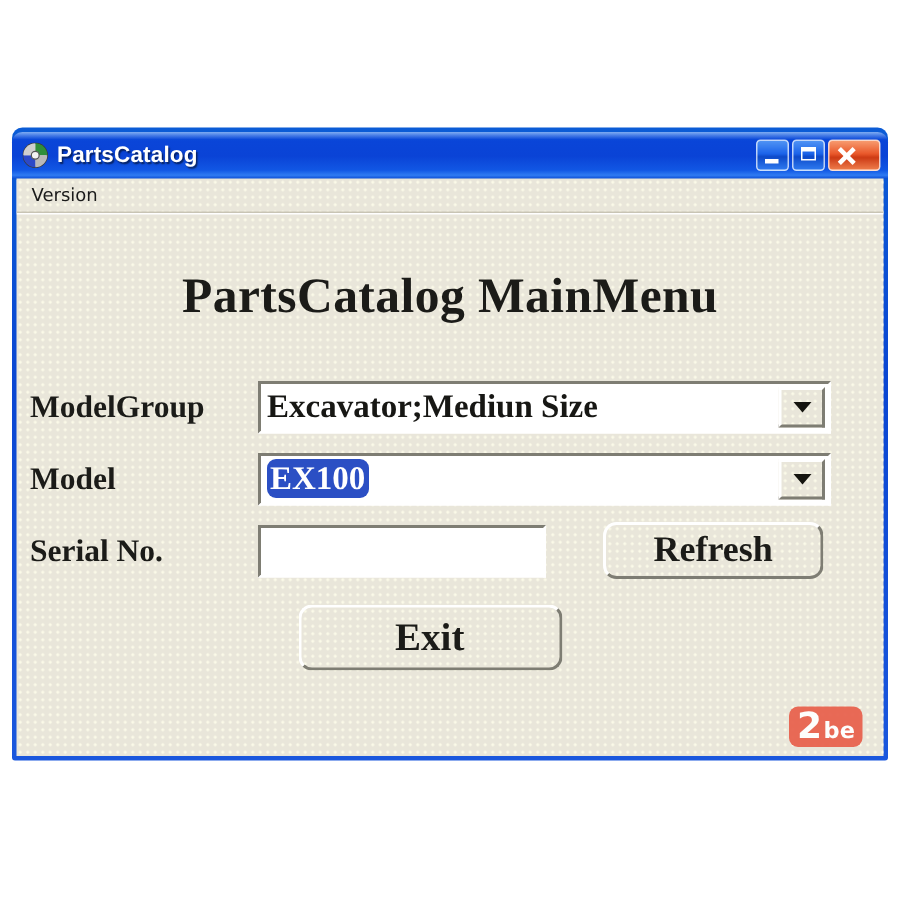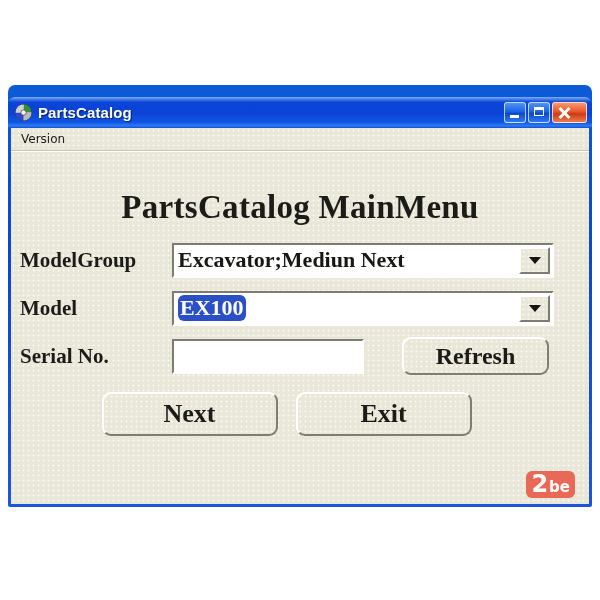--- a/index.html
+++ b/index.html
@@ -18,21 +18,21 @@
   
   #app-window {
     position: absolute;
     left: 8px;
     top: 85px;
     width: 584px;
     height: 422px;
     background: #0a46d2;
     border-radius: 7px 7px 2px 2px;
     box-sizing: border-box;
-    padding: 12px 3px 3px 3px;
+    padding: 3px 3px 3px 3px;
     background: linear-gradient(to bottom, #0b5cd6 0%, #0a46d2 40%, #1a57dd 100%);
   }
 
   
   #title-bar {
     position: relative;
     height: 31px;
     margin: 0 -3px;
     border-radius: 7px 7px 0 0;
     background: linear-gradient(to bottom,
@@ -157,21 +157,21 @@
     font-family: "Liberation Serif", serif;
     font-weight: bold;
     font-size: 33px;
     color: #1b1b18;
     margin-top: 38px;
     letter-spacing: 0.3px;
   }
 
   
   #form-area {
-    margin-top: 16px;
+    margin-top: 36px;
     padding-left: 9px;
     padding-right: 40px;
   }
   .form-row {
     display: flex;
     align-items: center;
     margin-bottom: 12px;
     height: 36px;
   }
   .field-label {
@@ -376,21 +376,21 @@
       <div class="menu-item">Version</div>
     </div>
 
     <div id="main-heading">PartsCatalog MainMenu</div>
 
     <div id="form-area">
 
       <div class="form-row">
         <div class="field-label">ModelGroup</div>
         <div class="combo">
-          <div class="combo-value">Excavator;Mediun Next</div>
+          <div class="combo-value">Excavator;Mediun Size</div>
           <div class="combo-arrow-btn">
             <span class="arrow-down"></span>
           </div>
         </div>
       </div>
 
       <div class="form-row">
         <div class="field-label">Model</div>
         <div class="combo">
           <div class="combo-value selected-text">
@@ -402,21 +402,20 @@
         </div>
       </div>
 
       <div class="form-row">
         <div class="field-label">Serial No.</div>
         <input class="text-input" type="text" value="" style="">
         <div class="btn" id="refresh-button">Refresh</div>
       </div>
 
       <div id="bottom-buttons">
-        <div class="btn">Next</div>
         <div class="btn">Exit</div>
       </div>
 
     </div>
 
     <div id="watermark">
       <span class="wm-badge">
         <span class="wm-two">2</span>
         <span class="wm-be">be</span>
       </span>

